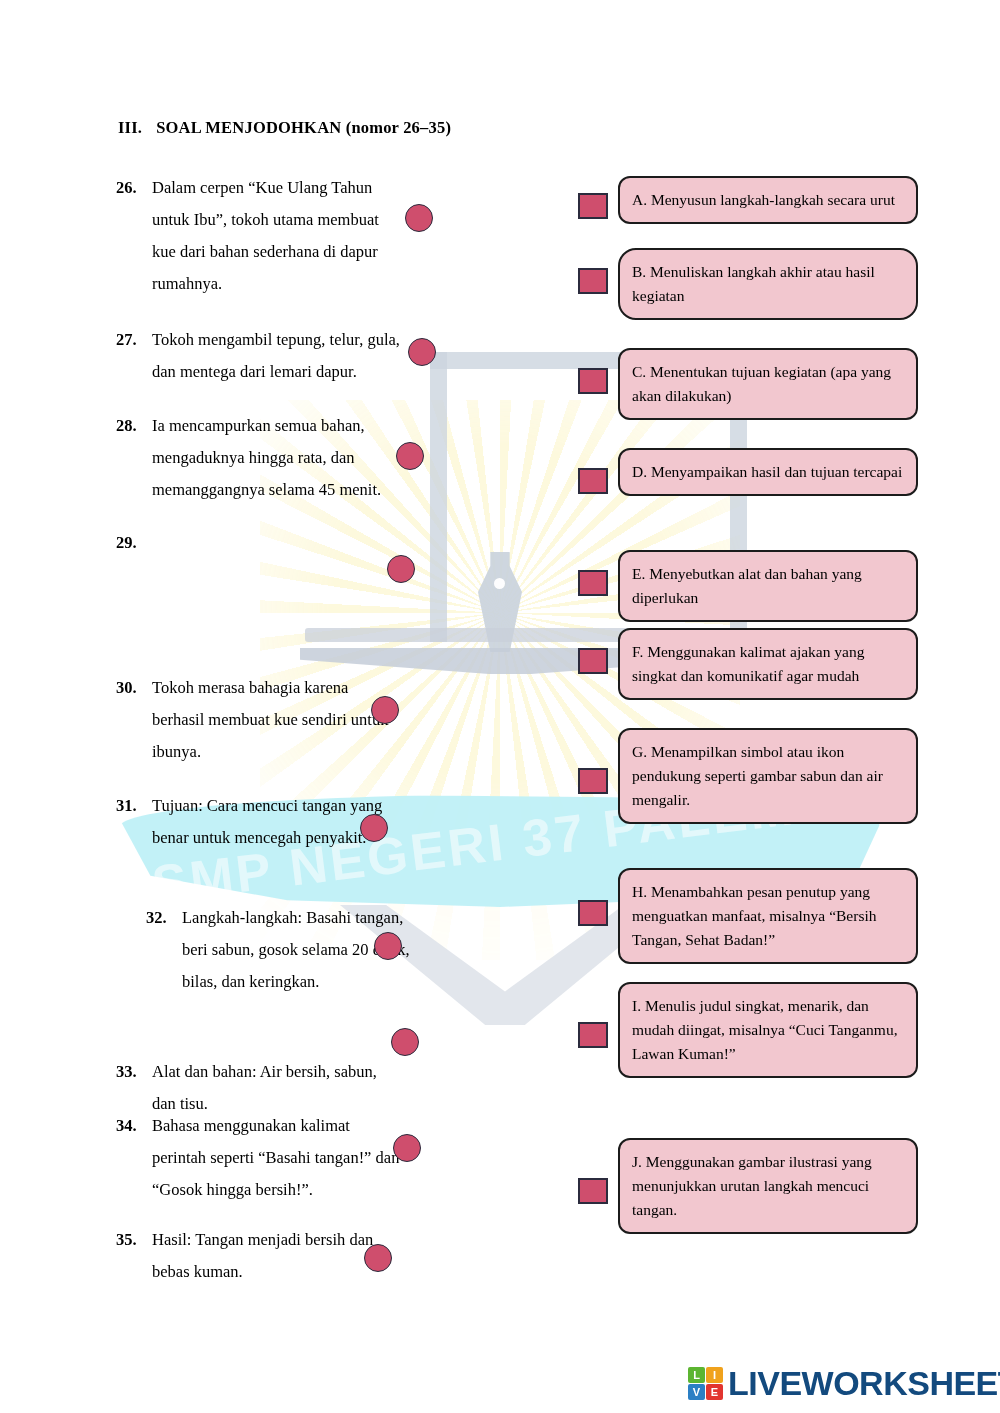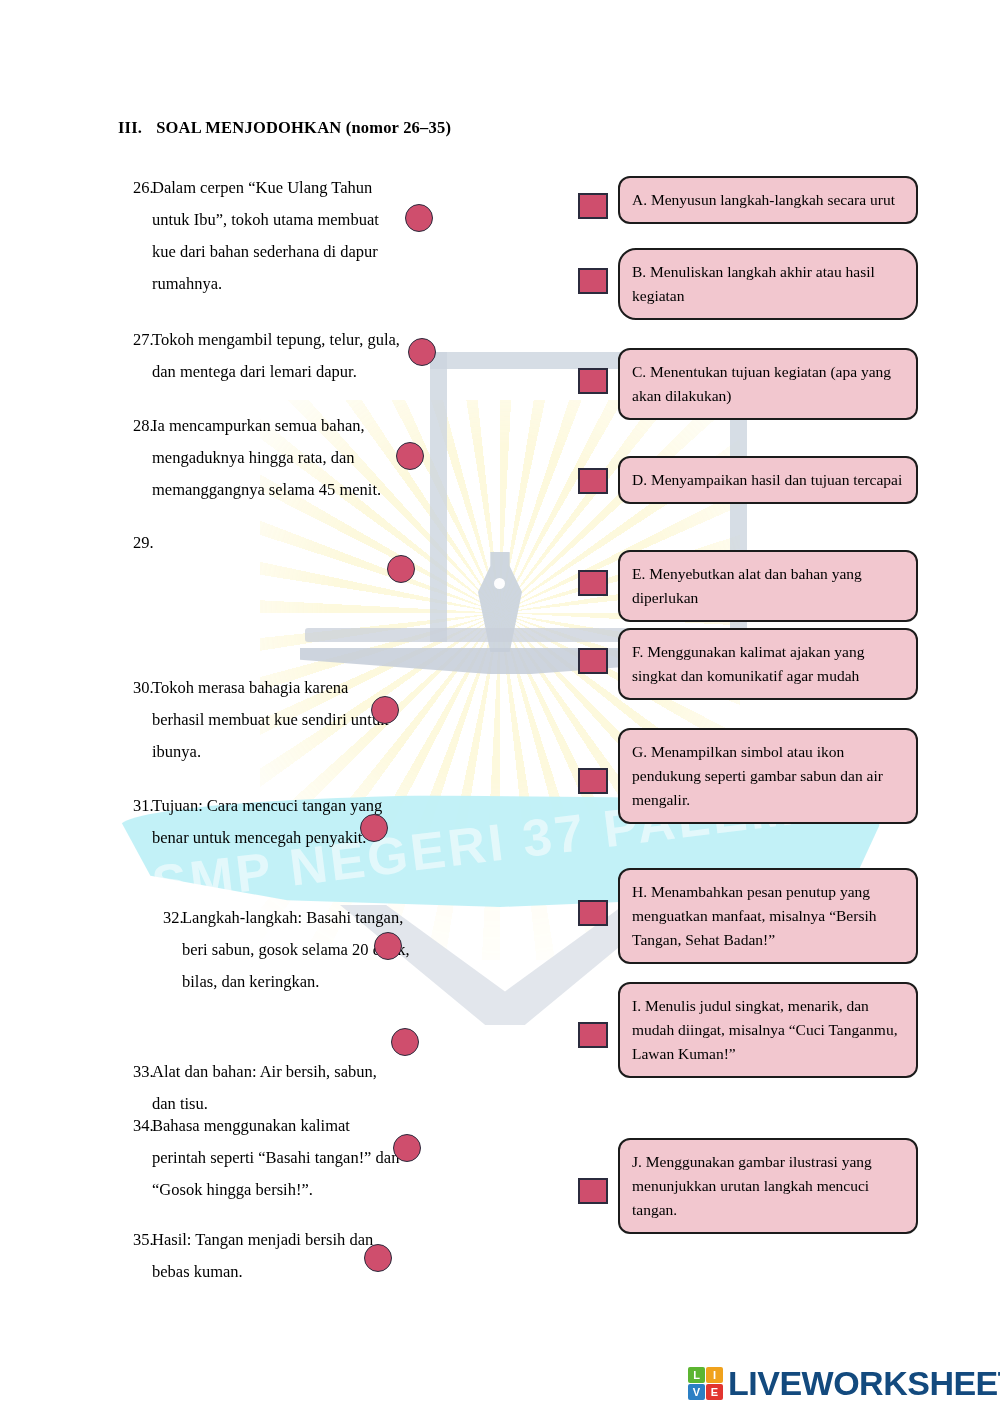--- a/index.html
+++ b/index.html
@@ -162,24 +162,25 @@
     top: 172px;
     width: 430px;
   }
   .q-item {
     position: relative;
     font-size: 16.5px;
     line-height: 32px;
   }
   .q-num {
     position: absolute;
-    left: 17px;
+    left: 0;
     top: 0;
     width: 32px;
     text-align: left;
+    font-weight: bold;
   }
   .q-text {
     display: block;
     margin-left: 36px;
     width: 250px;
   }
   .q-dot {
     position: absolute;
     width: 28px;
     height: 28px;
@@ -361,21 +362,21 @@
       <div class="a-box" style="top:0;border-radius:18px;">B. Menuliskan langkah akhir atau hasil kegiatan</div>
     </div>
 
     <div class="a-item" style="top:172px;">
       <div class="a-sq" style="top:20px;"></div>
       <div class="a-box" style="top:0;">C. Menentukan tujuan kegiatan (apa yang akan dilakukan)</div>
     </div>
 
     <div class="a-item" style="top:272px;">
       <div class="a-sq" style="top:20px;"></div>
-      <div class="a-box" style="top:8px;">D. Menyampaikan hasil dan tujuan tercapai</div>
+      <div class="a-box" style="top:0;">D. Menyampaikan hasil dan tujuan tercapai</div>
     </div>
 
     <div class="a-item" style="top:374px;">
       <div class="a-sq" style="top:20px;"></div>
       <div class="a-box" style="top:0;">E. Menyebutkan alat dan bahan yang diperlukan</div>
     </div>
 
     <div class="a-item" style="top:452px;">
       <div class="a-sq" style="top:20px;"></div>
       <div class="a-box" style="top:0;">F. Menggunakan kalimat ajakan yang singkat dan komunikatif agar mudah</div>

